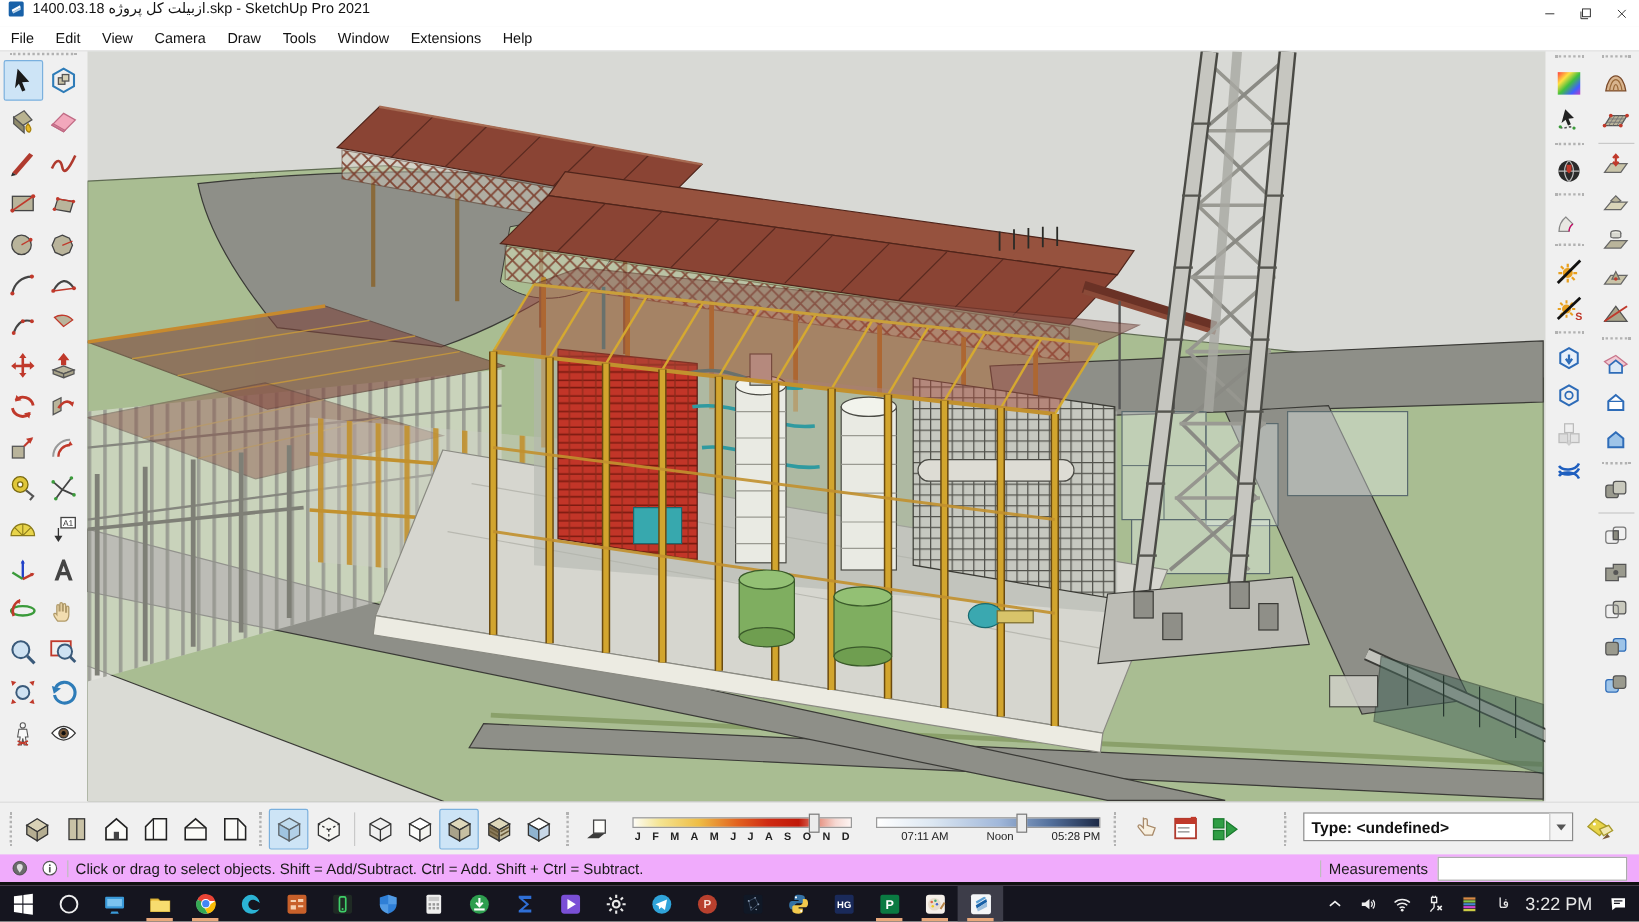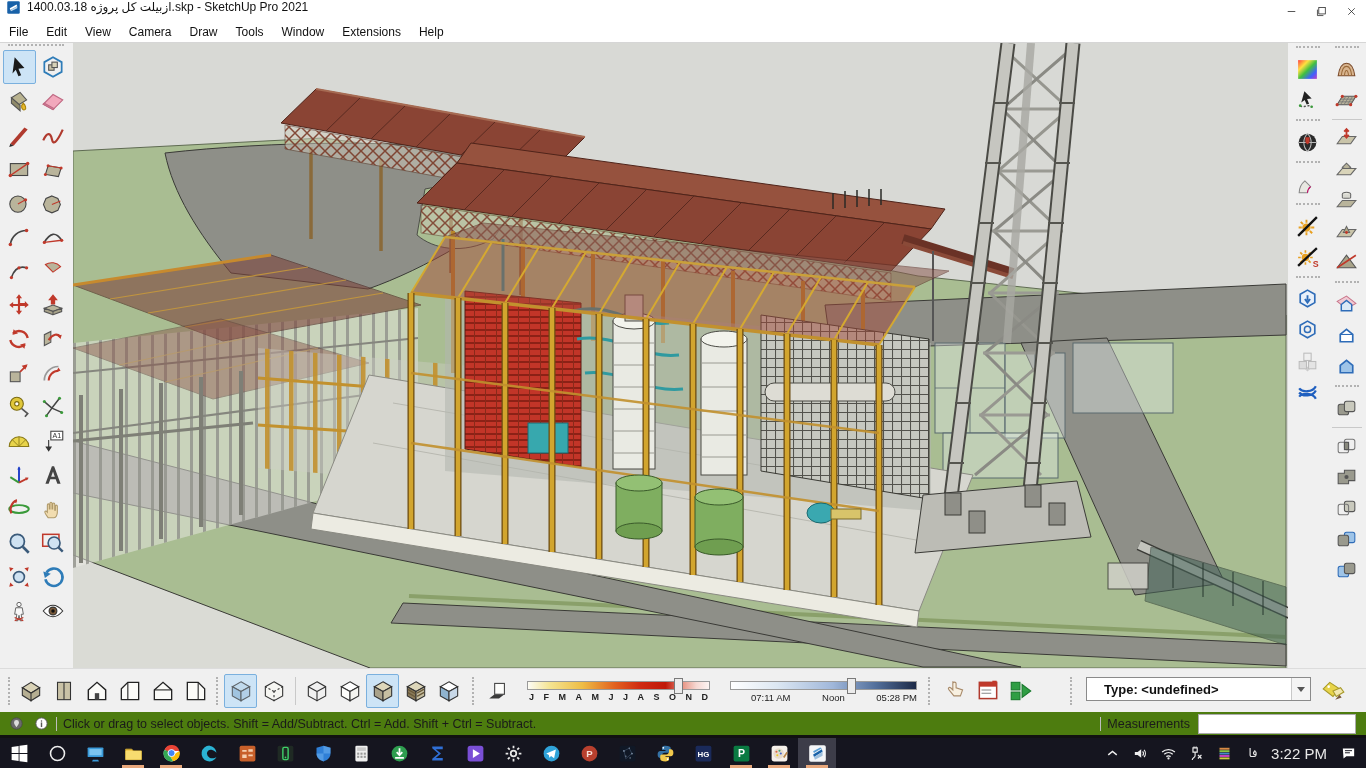--- a/index.html
+++ b/index.html
@@ -38,25 +38,25 @@
   #bottomtb{position:absolute;top:668px;left:0;width:1366px;height:44px;background:#f0f0f0;border-top:1px solid #dcdcdc;box-sizing:border-box;}
   .bgroup{position:absolute;top:5px;display:flex;align-items:center;}
   .slider{position:absolute;top:9px;height:30px;}
   .sbar{position:relative;height:9px;margin-top:3px;border:1px solid #9a9a9a;box-sizing:border-box;}
   #month-bar{background:linear-gradient(90deg,#fdfcf5 0%,#f4e492 12%,#eebd45 30%,#e2611f 48%,#cf2a12 62%,#c01808 76%,#e89a8a 86%,#f6d8d2 93%,#fdf4f2 100%);}
   #time-bar{background:linear-gradient(90deg,#ffffff 0%,#dce7f2 25%,#a0b7da 55%,#53709c 78%,#1c2946 100%);}
   .shandle{position:absolute;top:-4px;width:9px;height:16px;background:#ececec;border:1px solid #7a7a7a;box-sizing:border-box;}
   .slabels{display:flex;justify-content:space-between;font-size:9px;font-weight:bold;color:#222;margin-top:2px;padding:0 2px;}
   .tlabels{display:flex;justify-content:space-between;font-size:9.5px;color:#222;margin-top:2px;margin-left:21px;}
   #typecombo{position:absolute;top:8px;left:1086px;width:225px;height:24px;background:#fff;border:1px solid #8a8a8a;display:flex;align-items:center;box-sizing:border-box;}
-  #typecombo .cval{flex:1;font-size:13px;font-weight:bold;color:#111;padding-left:17px;white-space:nowrap;overflow:hidden;}
+  #typecombo .cval{flex:1;font-size:13px;font-weight:bold;color:#111;padding-left:6px;white-space:nowrap;overflow:hidden;}
   #typecombo .cbtn{width:18px;height:100%;border-left:1px solid #c8c8c8;display:flex;align-items:center;justify-content:center;background:#f4f4f4;}
   #typecombo .cbtn::after{content:"";width:0;height:0;border:4px solid transparent;border-top:5px solid #555;margin-top:4px;}
   
-  #statusbar{position:absolute;top:712px;left:0;right:0;height:26px;background:#4d7c0f;border-bottom:3px solid #111;display:flex;align-items:center;font-size:12.5px;color:#1a1a1a;box-sizing:border-box;}
+  #statusbar{position:absolute;top:712px;left:0;right:0;height:26px;background:#f0abfc;border-bottom:3px solid #111;display:flex;align-items:center;font-size:12.5px;color:#1a1a1a;box-sizing:border-box;}
   #statusbar .sic{width:17px;height:17px;margin-left:8px;}
   .sdiv{width:1px;height:14px;background:#bdbdbd;margin:0 6px;}
   #hint{white-space:nowrap;}
   #meas-wrap{margin-left:auto;display:flex;align-items:center;}
   #meas-label{margin-right:8px;}
   #meas-input{width:148px;height:18px;border:1px solid #ababab;background:#fff;font-size:12px;padding:0 4px;margin-right:10px;}
   
   #taskbar{position:absolute;top:738px;left:0;right:0;height:30px;background:#15151f;display:flex;align-items:center;}
   .tkslot{width:38px;height:30px;display:flex;align-items:center;justify-content:center;position:relative;flex:0 0 auto;}
   .tkslot svg{width:21px;height:21px;}

